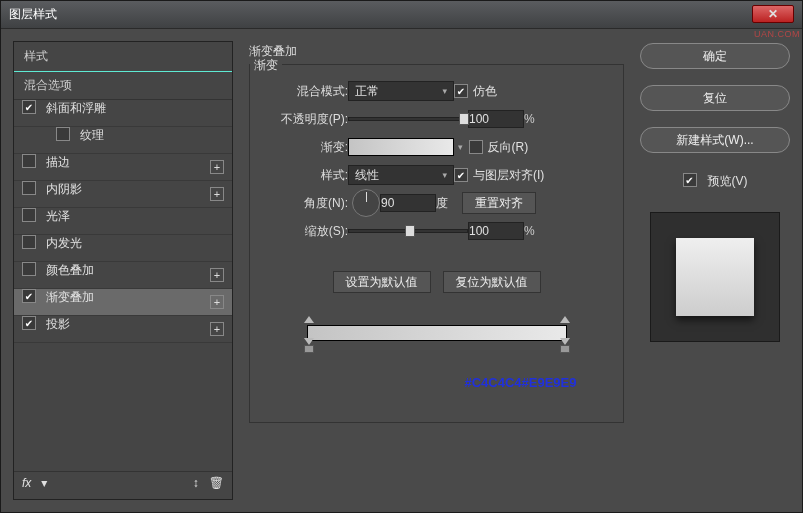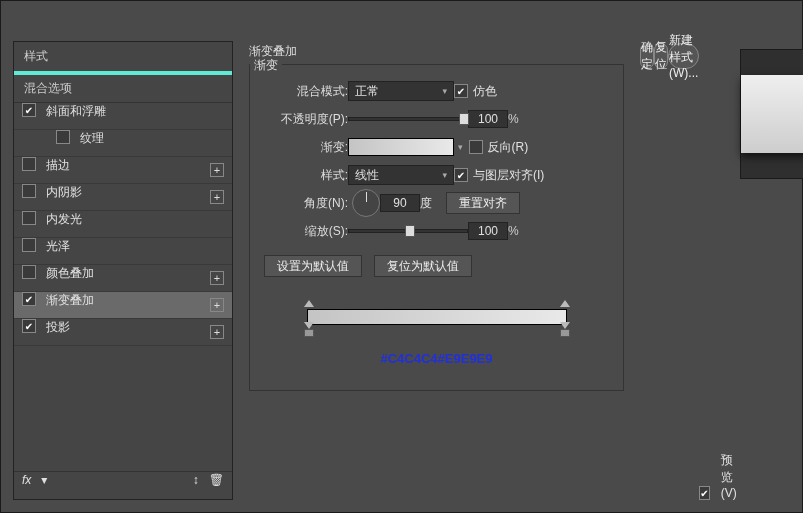--- a/index.html
+++ b/index.html
@@ -6,71 +6,78 @@
   body{background:#2a2a2a}
   .window{width:803px;height:513px;margin:0;background:#4a4a4a;border:1px solid #1a1a1a;position:relative}
   .titlebar{height:28px;background:linear-gradient(#5a5c5f,#3f4143);display:flex;align-items:center;padding:0 8px;position:relative;border-bottom:1px solid #2a2a2a}
   .titlebar .title{color:#fff}
   .close-btn{position:absolute;right:8px;top:4px;width:42px;height:18px;background:linear-gradient(#d66,#b22);border:1px solid #600;border-radius:2px;display:flex;align-items:center;justify-content:center;color:#fff;font-weight:bold}
   .watermark{position:absolute;right:2px;top:-1px;font-size:9px;color:#d44;letter-spacing:0.5px;opacity:.7}
   .body{position:absolute;top:28px;left:0;right:0;bottom:0;padding:12px; display:flex;gap:12px}
   
   .leftpane{width:220px;background:#454545;border:1px solid #222;display:flex;flex-direction:column}
   .lp-header{padding:6px 10px;color:#ccc}
-  .lp-sub{padding:5px 10px;border-top:4px solid #5eead4;border-bottom:1px solid #333;color:#ccc}
+  .lp-sub{padding:5px 10px;border-top:1px solid #5eead4;border-bottom:1px solid #333;color:#ccc}
   .lp-list{flex:1;overflow:hidden}
   .item{height:27px;display:flex;align-items:flex-start;padding:0 8px;border-bottom:1px solid #393939;position:relative}
   .item.indent{padding-left:42px}
   .chk{width:14px;height:14px;border:1px solid #888;margin-right:10px;display:inline-flex;align-items:center;justify-content:center;background:#3a3a3a;flex-shrink:0}
   .chk.checked::after{content:"✔";font-size:10px;color:#fff}
   .plus{position:absolute;right:8px;top:6px;width:14px;height:14px;border:1px solid #888;display:flex;align-items:center;justify-content:center;font-size:11px;color:#ddd}
   .item.selected{background:#6a6a6a}
-  .lp-footer{height:28px;border-top:1px solid #333;display:flex;align-items:flex-end;padding:12px 8px;gap:10px;color:#bbb}
+  .lp-footer{height:28px;border-top:1px solid #333;display:flex;align-items:flex-start;padding:4px 8px;gap:10px;color:#bbb}
   .lp-footer .sp{flex:1}
   .fx{font-style:italic}
   
   .midpane{flex:1;background:transparent;position:relative;padding:2px 4px}
   .section-title{color:#ddd;margin-bottom:4px}
   .fieldset{border:1px solid #333;padding:12px 14px 16px;background:#4a4a4a;position:relative}
   .fieldset-legend{position:absolute;top:-8px;left:0;background:#4a4a4a;padding:0 4px;color:#ddd}
   .row{display:flex;align-items:center;height:28px;gap:0}
   .lbl{width:84px;text-align:right;color:#ddd}
   .sel{width:106px;height:20px;background:#333;border:1px solid #222;display:flex;align-items:center;justify-content:space-between;padding:0 6px}
   .sel .arrow{font-size:9px;color:#aaa}
   .gprev{width:106px;height:18px;border:1px solid #000;background:linear-gradient(90deg,#c4c4c4,#e9e9e9)}
   .chk2{width:14px;height:14px;border:1px solid #888;display:inline-flex;align-items:center;justify-content:center;background:#3a3a3a;margin-right:5px}
   .chk2.checked::after{content:"✔";font-size:10px;color:#fff}
   .slider{width:120px;height:4px;background:#333;position:relative;border:1px solid #222}
   .slider .thumb{position:absolute;top:-5px;width:10px;height:12px;background:#ddd;border:1px solid #555}
-  .val{width:40px;height:18px;background:#333;border:1px solid #222;text-align:center;line-height:17px}
+  .val{width:56px;height:18px;background:#333;border:1px solid #222;text-align:left;line-height:17px}
   .pct{color:#ccc}
   .dial{width:28px;height:28px;border:1px solid #777;border-radius:50%;background:#444;position:relative;margin-left:4px}
   .dial::after{content:"";position:absolute;width:1px;height:10px;background:#ddd;left:50%;top:2px;transform-origin:bottom;left:13px}
   .btn{height:22px;padding:8px 12px;background:#555;border:1px solid #333;display:inline-flex;align-items:center;color:#eee}
-  .btn-row{display:flex;gap:12px;justify-content:flex-start;margin-top:10px}
+  .btn-row{display:flex;gap:12px;justify-content:center;margin-top:26px}
   .grad-editor{margin:32px auto 0;width:260px}
   .grad-bar{height:16px;border:1px solid #000;background:linear-gradient(90deg,#c4c4c4,#e9e9e9);position:relative}
   .stop-top{position:absolute;top:-10px;width:10px;height:8px;background:none}
   .stop-top::before{content:"";display:block;width:0;height:0;border-left:5px solid transparent;border-right:5px solid transparent;border-bottom:7px solid #bbb}
   .stop-bot{position:absolute;bottom:-13px;width:10px}
   .stop-bot::before{content:"";display:block;width:0;height:0;border-left:5px solid transparent;border-right:5px solid transparent;border-top:7px solid #bbb}
   .stop-bot::after{content:"";display:block;width:8px;height:6px;background:#999;margin:0 auto;border:1px solid #555}
   .hex{color:#2030dd;font-weight:bold;font-size:13px;margin-top:18px}
-  .hex-row{display:flex;justify-content:center;width:280px;margin:8px auto}
+  .hex-row{display:flex;justify-content:flex-end;width:280px;margin:16px auto}
   
-  .rightpane{width:150px;display:flex;flex-direction:row;gap:0;padding-top:2px}
+  .rightpane{width:150px;display:flex;flex-direction:column;gap:16px;padding-top:2px}
   .rbtn{height:26px;border:1px solid #888;border-radius:13px;background:#555;display:flex;align-items:center;justify-content:center;color:#eee}
-  .preview-chk{display:flex;align-items:flex-end;justify-content:center;gap:6px;margin-top:4px}
+  .preview-chk{display:flex;align-items:flex-start;justify-content:center;gap:6px;margin-top:4px}
   .preview-box{width:130px;height:130px;background:#2f2f2f;border:1px solid #1a1a1a;margin:6px auto;display:flex;align-items:center;justify-content:center}
   .preview-swatch{width:78px;height:78px;background:linear-gradient(#efefef,#cdcdcd);box-shadow:0 4px 8px rgba(0,0,0,.6)}
 </style>
 </head>
 <body>
 
 <div class="window">
+  <div class="titlebar">
+    <span class="title">图层样式</span>
+    <div class="close-btn">
+        <span>✕</span>
+      </div>
+    <span class="watermark" style="top:28px">UAN.COM</span>
+  </div>
 
   <div class="body">
 
     <div class="leftpane">
       <div class="lp-header">样式</div>
       <div class="lp-sub">混合选项</div>
       <div class="lp-list" id="lp-list">
           <div class="item">
             <span class="chk checked"></span>
             <span>斜面和浮雕</span>
@@ -84,25 +91,25 @@
             <span>描边</span>
             <span class="plus">+</span>
           </div>
           <div class="item">
             <span class="chk"></span>
             <span>内阴影</span>
             <span class="plus">+</span>
           </div>
           <div class="item">
             <span class="chk"></span>
+            <span>光泽</span>
+          </div>
+          <div class="item">
+            <span class="chk"></span>
             <span>内发光</span>
-          </div>
-          <div class="item">
-            <span class="chk"></span>
-            <span>光泽</span>
           </div>
           <div class="item">
             <span class="chk"></span>
             <span>颜色叠加</span>
             <span class="plus">+</span>
           </div>
           <div class="item selected">
             <span class="chk checked"></span>
             <span>渐变叠加</span>
             <span class="plus">+</span>

